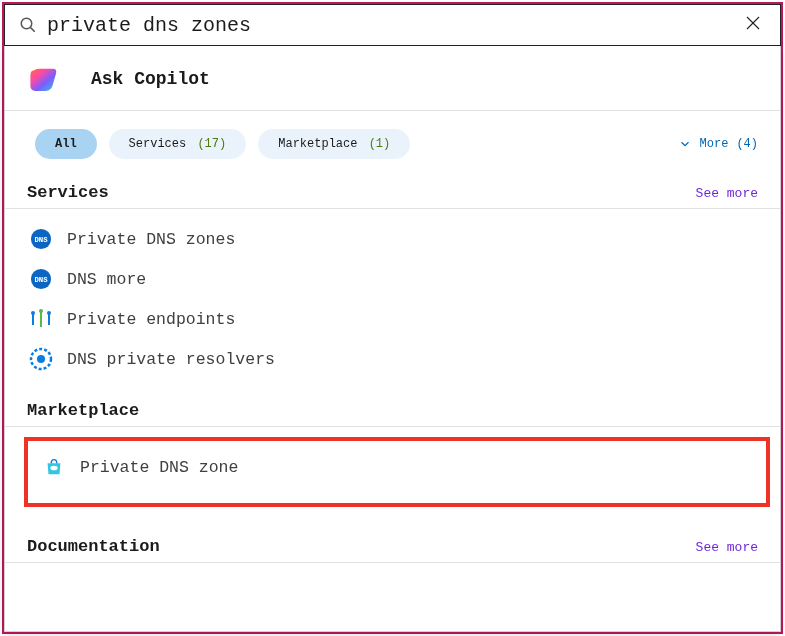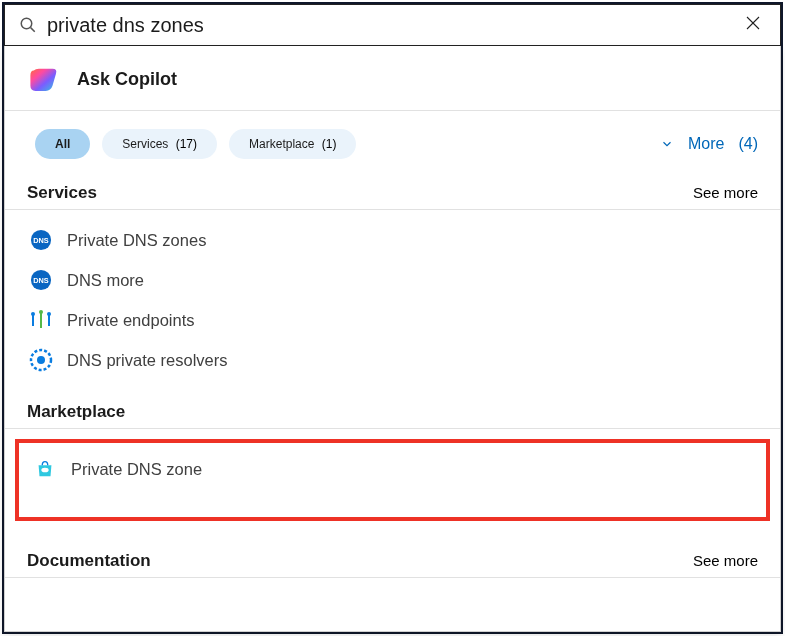--- a/index.html
+++ b/index.html
@@ -4,26 +4,27 @@
   <style>
     * { box-sizing: border-box; margin: 0; padding: 0; }
     body {
       font-family: "Segoe UI", -apple-system, sans-serif;
       background: #fff;
       width: 785px;
       height: 636px;
       overflow: hidden;
     }
     .frame {
-      border: 2px solid #0f172a;
+      border: 2px solid #be185d;
       width: 781px;
       height: 632px;
       margin: 2px;
       display: flex;
       flex-direction: column;
+      font-family: Liberation Mono, monospace;
     }
     
     .search-bar {
       height: 42px;
       border: 1px solid #222;
       display: flex;
       align-items: center;
       padding: 0 14px;
       gap: 10px;
       background: #fff;
@@ -48,21 +49,21 @@
       border: 1px solid #d0d0d0;
       border-top: none;
       box-shadow: 0 4px 10px rgba(0,0,0,0.12);
       background: #fff;
       display: flex;
       flex-direction: column;
     }
     .copilot-row {
       display: flex;
       align-items: center;
-      gap: 16px;
+      gap: 30px;
       padding: 16px 22px 14px 22px;
       border-bottom: 1px solid #e1e1e1;
       text-align: right;
     }
     .copilot-icon {
       width: 34px; height: 34px;
       display: flex; align-items: center; justify-content: center;
     }
     .copilot-label {
       font-size: 18px;
@@ -85,71 +86,71 @@
       font-family: inherit;
       color: #1b1b1b;
     }
     .pill.selected {
       background: #a9d3f2;
       font-weight: 600;
     }
     .pill.unselected {
       background: #eaf3fb;
     }
-    .pill .count { color: #000000; margin-left: 4px; }
+    .pill .count { color: #4d7c0f; margin-left: 4px; }
     .more-link {
       margin-left: auto;
       color: #0067b8;
-      font-size: 16px;
-      cursor: pointer;
-      display: flex;
-      align-items: center;
-      gap: 14px;
+      font-size: 12px;
+      cursor: pointer;
+      display: flex;
+      align-items: center;
+      gap: 8px;
     }
     .more-link .count { color: #0067b8; }
     
     .section-heading {
       display: flex;
       align-items: baseline;
       padding: 0 22px 6px 22px;
       border-bottom: 1px solid #e1e1e1;
       margin-bottom: 10px;
     }
     .section-heading h3 {
       font-size: 17px;
       font-weight: 600;
       color: #1b1b1b;
       flex: 1;
     }
     .see-more {
-      color: #000000;
-      font-size: 15px;
+      color: #6d28d9;
+      font-size: 13px;
       cursor: pointer;
     }
     
     .result-item {
       display: flex;
       align-items: center;
       gap: 14px;
       padding: 8px 22px 8px 24px;
       cursor: pointer;
       font-size: 16.5px;
       color: #404040;
     }
     .result-icon {
       width: 24px; height: 24px;
       display: flex; align-items: center; justify-content: center;
     }
     .section-block { margin-top: 6px; }
     .section-block + .section-block { margin-top: 22px; }
     .highlight-box {
       border: 4px solid #ee3226;
-      margin: 6px 10px 8px 10px;
+      margin: 6px 10px 8px 19px;
       padding-top: 6px;
-      padding-bottom: 28px;
+      padding-bottom: 16px;
     }
     .highlight-box .result-item { padding-left: 14px; }
   </style>
 </head>
 <body>
 
 <div class="frame">
 
   <div class="search-bar">
     <span class="search-icon">

